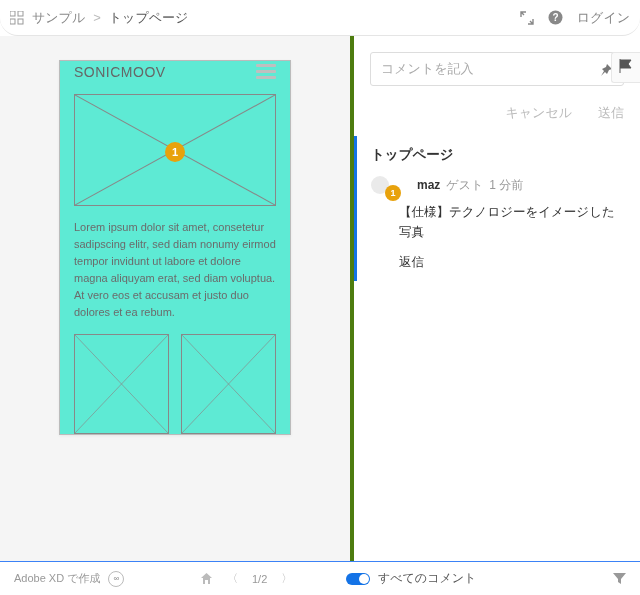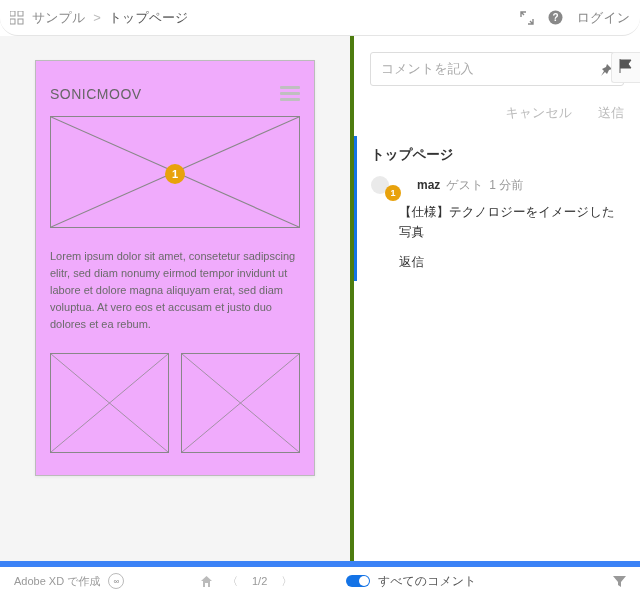--- a/index.html
+++ b/index.html
@@ -6,45 +6,45 @@
   body { font-family: -apple-system, "Hiragino Sans", "Yu Gothic", sans-serif; width: 640px; height: 595px; background: #fff; color: #444; font-size: 13px; overflow: hidden; }
   .topbar { height: 36px; border-bottom: 1px solid #e5e5e5; display: flex; align-items: center; padding: 0 10px; justify-content: space-between; border-radius: 18px; }
   .tb-left { display: flex; align-items: center; gap: 8px; color: #888; font-size: 13px; }
   .tb-right { display: flex; align-items: center; gap: 14px; color: #888; }
   .bc-current { color: #555; }
   .bc-sep { color: #bbb; }
   .grid-icon svg, .expand-icon svg, .help-icon svg, .home-icon svg, .filter-icon svg, .pin-icon svg, .flag-icon svg { display: block; }
   .links { color: #888; }
   .main { display: flex; height: 525px; }
   .canvas { flex: 1; background: #f5f5f5; display: flex; justify-content: center; align-items: flex-start; padding-top: 24px; position: relative; }
-  .artboard { width: 280px; background: #f0abfc; border: 1px solid #bbb; padding: 22px 14px; box-shadow: 0 1px 3px rgba(0,0,0,0.06); }
+  .artboard { width: 232px; background: #5eead4; border: 1px solid #bbb; padding: 0 14px; box-shadow: 0 1px 3px rgba(0,0,0,0.06); }
   .ab-head { display: flex; justify-content: space-between; align-items: center; margin-bottom: 12px; }
   .ab-title { font-size: 14px; letter-spacing: 0.5px; color: #666; }
   .hamburger span { display: block; width: 20px; height: 3px; background: #bfbfbf; margin: 3px 0; border-radius: 1px; }
   .ph-big { border: 1px solid #888; height: 112px; position: relative; }
   .ph-big svg, .ph-sm svg { position: absolute; inset:0; width:100%; height:100%; }
   .badge { position: absolute; left: 50%; top: 50%; transform: translate(-50%, -8px); width: 20px; height: 20px; border-radius: 50%; background: #e8a20c; color: #fff; font-size: 11px; display:flex; align-items:center; justify-content:center; font-weight:bold;}
-  .para { font-size: 11px; line-height: 1.55; color: #6b6b6b; margin: 20px 0; }
+  .para { font-size: 11px; line-height: 1.55; color: #6b6b6b; margin: 13px 0; }
   .ph-row { display:flex; gap: 12px; }
   .ph-sm { border: 1px solid #888; width: 50%; height: 100px; position: relative;}
   .side { width: 290px; border-left: 4px solid #4d7c0f; display:flex; flex-direction: column; position: relative;}
   .side-top { padding: 16px 16px 10px 16px; }
   .comment-input { border: 1px solid #ddd; border-radius: 3px; height: 34px; display:flex; align-items: center; justify-content: space-between; padding: 0 10px; color:#aaa; font-size: 13px;}
   .btnrow { display:flex; justify-content:flex-end; gap: 26px; margin-top: 18px; color:#bbb; font-size:13px; font-weight: 500; }
   .thread { border-left: 3px solid #1473e6; margin: 4px 0 0 0; padding: 10px 14px 10px 14px;}
   .thread-title { font-weight: bold; font-size: 13.5px; color:#333; margin-bottom: 12px; }
   .thread-head { display:flex; align-items:center; gap:6px; font-size:12px; }
   .avatar { width:18px; height:18px; border-radius:50%; background:#eaeaea;}
   .mini-badge { width:16px; height:16px; border-radius:50%; background:#e8a20c; color:#fff; font-size:9px; font-weight:bold; display:flex; align-items:center; justify-content:center; position: relative; top:8px; left:-10px;}
   .author { font-weight:bold; color:#333; }
   .meta { color:#999; }
   .thread-body { font-size: 12.5px; margin: 8px 0 12px 28px; line-height:1.6; color:#333;}
   .reply { margin-left:28px; font-size:12.5px; color:#333;}
   .flag-btn { position:absolute; right:-0px; top:18px; background:#fafafa; border-left:1px solid #e7e7e7; border-top:1px solid #e7e7e7; border-bottom:1px solid #e7e7e7; padding:6px 5px 6px 7px; border-radius:3px 0 0 3px;}
-  .bottom { height: 34px; display:flex; align-items:center; justify-content: space-between; padding: 0 14px; color:#999; font-size:11px; border-top: 6px solid #3b82f6; text-align: center;}
+  .bottom { height: 34px; display:flex; align-items:center; justify-content: space-between; padding: 0 14px; color:#999; font-size:11px; border-top: 1px solid #3b82f6; text-align: center;}
   .bot-left { display:flex; align-items:center; gap:8px;}
   .pager { display:flex; align-items:center; gap:10px; color:#999; font-size:11px; position: absolute; left: 50%; transform: translateX(-120px);}
   .bot-right { display:flex; align-items:center; gap:13px; width: 290px; justify-content: space-between; padding-left: 10px;}
   .toggle { display:flex; align-items:center; gap:8px; }
   .switch { width:24px; height:12px; border-radius: 10px; background:#1473e6; position:relative;}
   .switch::after { content:""; width:10px; height:10px; border-radius:50%; background:#fff; position:absolute; right:1px; top:1px;}
   .chev { color:#b5b5b5; font-size: 11px; padding: 2px 4px;}
   .cc-icon { width:16px; height:16px; border:1px solid #bbb; border-radius:50%; display:inline-flex; align-items:center; justify-content:center; font-size:8px; color:#888;}
 </style>
 </head>

